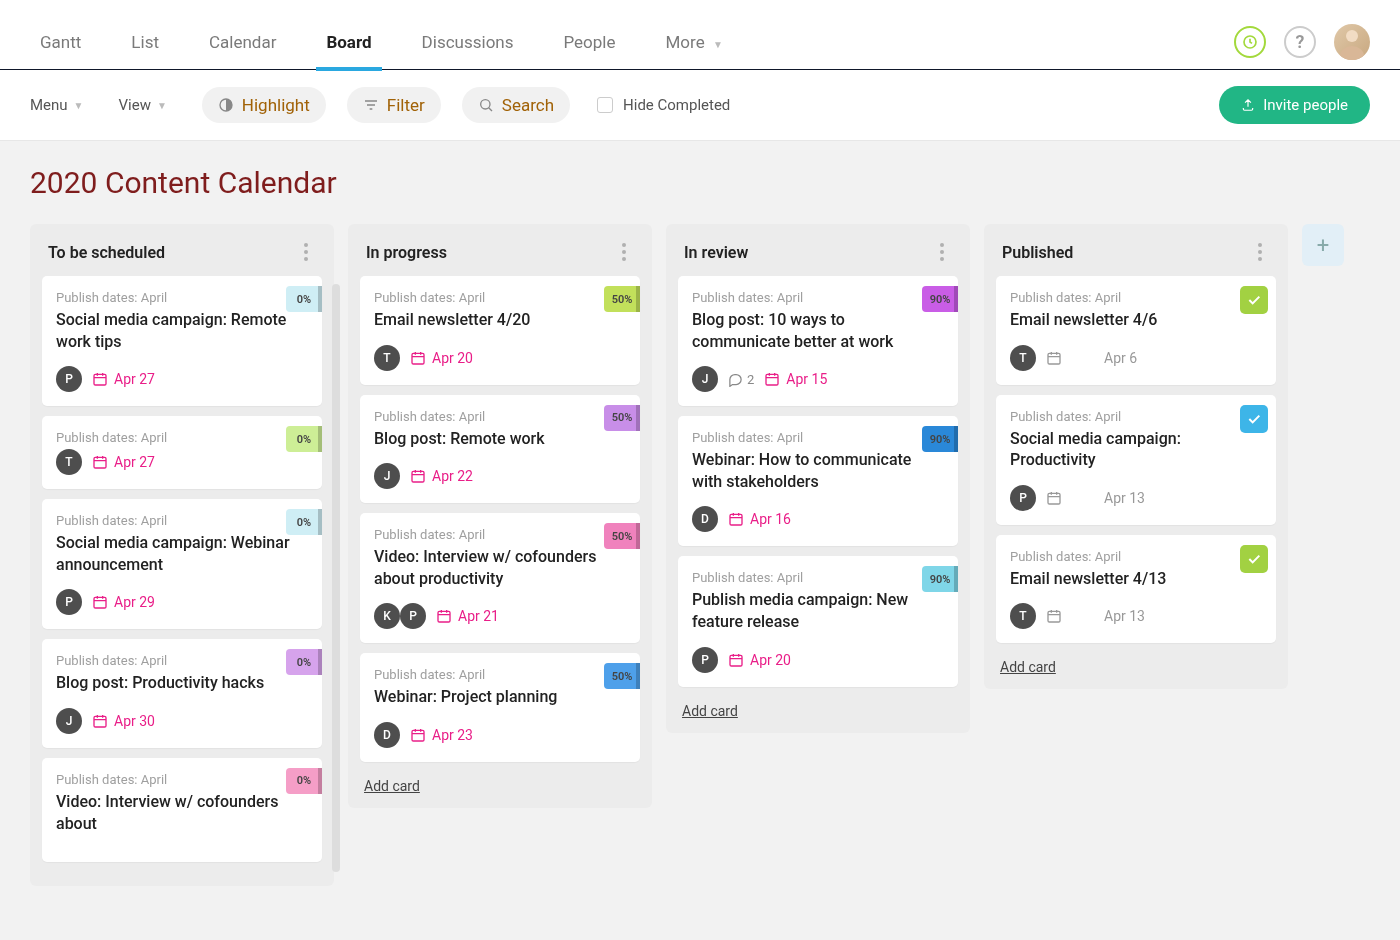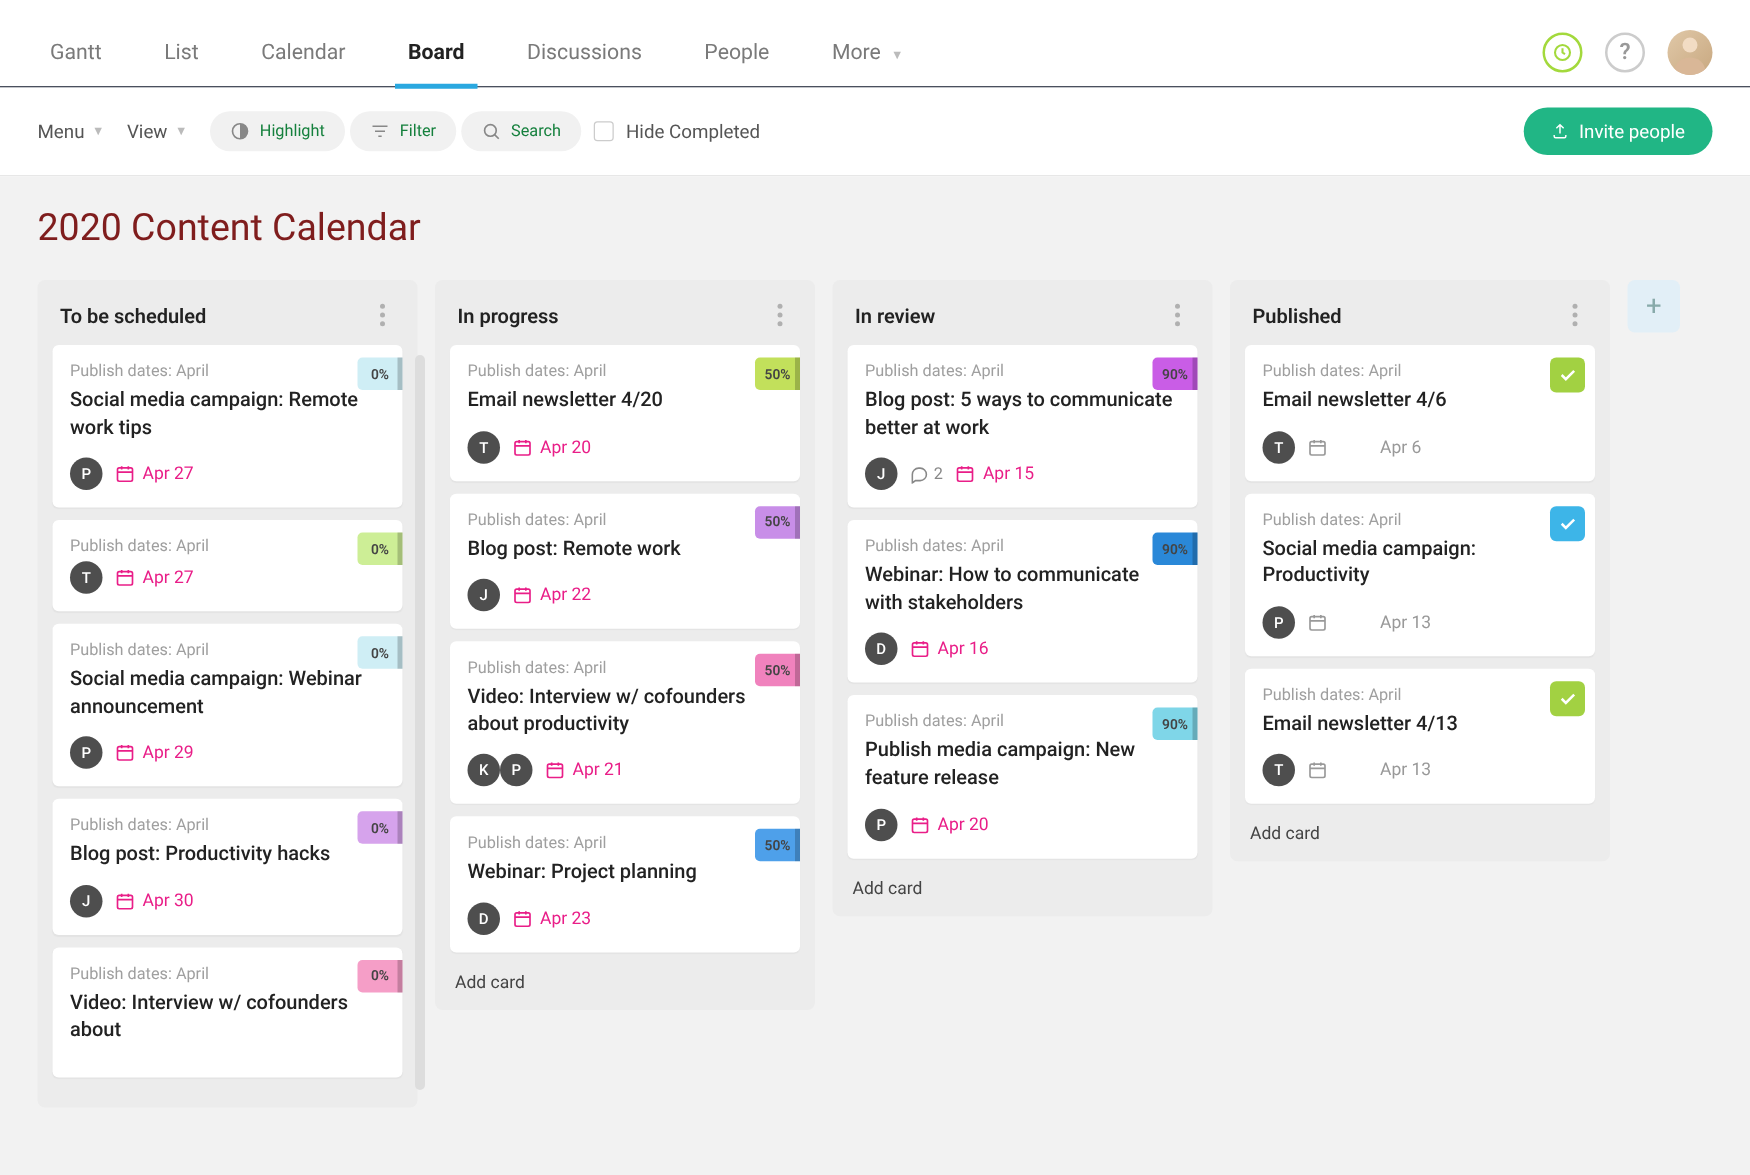--- a/index.html
+++ b/index.html
@@ -69,35 +69,35 @@
   .avatar-img::after{
     content:""; position:absolute; bottom:-6px; left:6px; width:24px; height:20px; border-radius:50% 50% 0 0; background:#d9b797;
   }
 
   
   .toolbar {
     display: flex;
     align-items: center;
     padding: 16px 30px;
     border-bottom: 1px solid #e7e7e7;
-    gap: 4px;
+    gap: 21px;
     background:#fff;
   }
   .dd {
     color: #555; font-size: 15px; cursor: pointer;
     display:flex; align-items:center; gap:6px;
     margin-right: 14px;
   }
   .dd .caret { font-size: 10px; color:#bbb; }
   .pill {
     display: inline-flex; align-items: center; gap: 8px;
     background: #f1f1f1;
     border-radius: 18px;
     padding: 8px 16px;
-    color: #15803d; font-size: 13px;
+    color: #a16207; font-size: 17px;
     cursor: pointer;
   }
   .pill svg, .dd svg { width:16px; height:16px; }
   .checkbox {
     width: 16px; height: 16px; border:1px solid #ccc; border-radius:3px; display:inline-block; margin-right:10px; background:#fff;
   }
   .hide-completed {
     display:flex; align-items:center; color:#555; font-size:15px; margin-left:6px; cursor:pointer;
   }
   .invite-btn {
@@ -192,21 +192,21 @@
     content:""; position:absolute; right:0; top:0; bottom:0; width:4px; background:rgba(0,0,0,0.2);
   }
   .badge.done {
     width:28px; height:28px; border-radius:5px; right:8px;
     color:#fff;
   }
   .badge.done::after{display:none;}
   .badge.done svg{width:16px;height:16px;}
 
   .add-card {
-    color:#444; font-size:14px; cursor:pointer; padding:6px 4px 0 4px;
+    color:#444; font-size:14px; text-decoration:underline; cursor:pointer; padding:6px 4px 0 4px;
   }
 
   .add-column {
     width:42px; height:42px;
     background:#e2eff7;
     border-radius:6px;
     display:flex; align-items:center; justify-content:center;
     font-size:22px; color:#8aa;
     cursor:pointer;
     flex-shrink:0;
@@ -441,21 +441,21 @@
       <div class="col-menu">
             <span></span>
             <span></span>
             <span></span>
           </div>
     </div>
 
   <div class="card">
       <div class="badge" style="background:#c95de6">90%</div>
       <div class="meta">Publish dates: April</div>
-      <div class="title">Blog post: 5 ways to communicate better at work</div>
+      <div class="title">Blog post: 10 ways to communicate better at work</div>
       <div class="card-footer">
         <div class="avatar">J</div>
             <span class="comments">
               <svg viewBox="0 0 24 24" fill="none" stroke="#888" stroke-width="2">
                 <path d="M21 12a8 8 0 0 1-8 8H7l-4 3V12a8 8 0 0 1 8-8h2a8 8 0 0 1 8 8z"></path>
               </svg>
               <span>2</span>
             </span>
             <span class="date-pill">
               <svg viewBox="0 0 24 24" fill="none" stroke="#e91e88" stroke-width="2">

